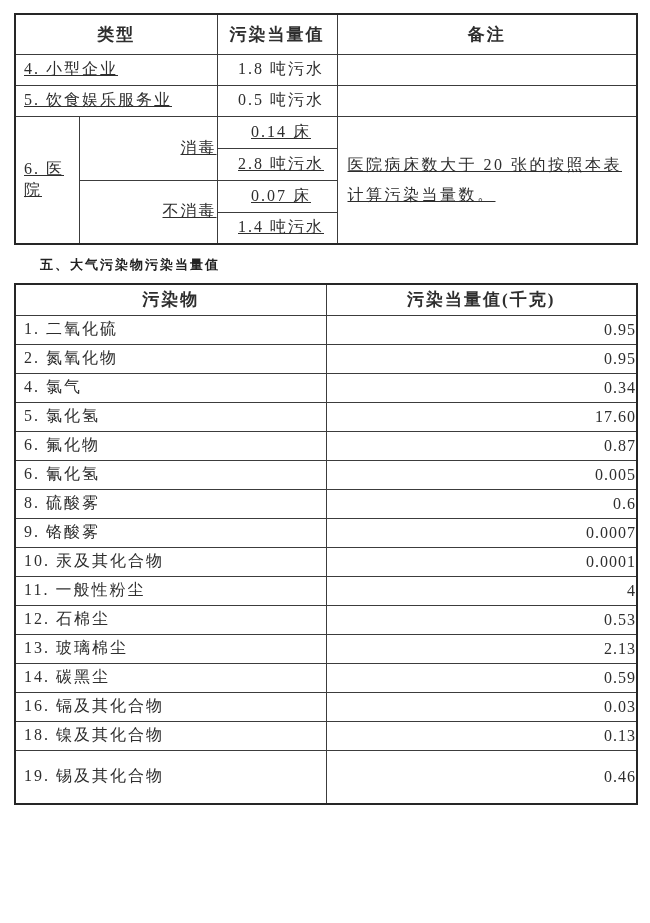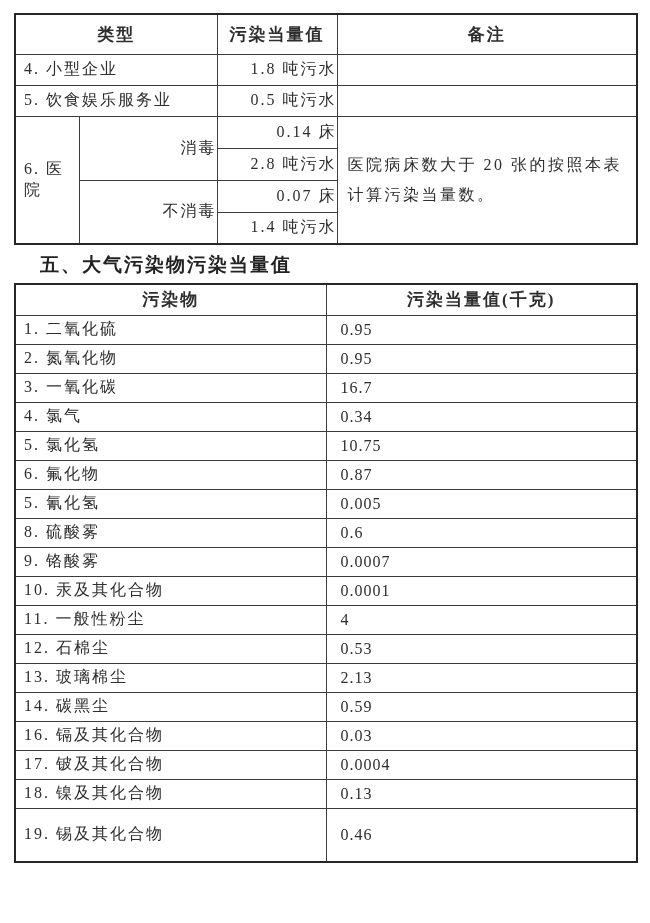--- a/index.html
+++ b/index.html
@@ -32,50 +32,50 @@
     font-size: 17px;
   }
 
   
   .t1 col.c1a { width: 64px; }
   .t1 col.c1b { width: 138px; }
   .t1 col.c2  { width: 120px; }
   .t1 col.c3  { width: 300px; }
   .t1 .hdr th { height: 40px; }
   .t1 .row-std td { height: 31px; }
-  .t1 .row-sub td { height: 32px; }
-  .t1 .type-cell { padding-left: 8px; text-align: left; }
-  .t1 .val-cell  { padding-left: 8px; text-align: right; }
+  .t1 .row-sub td { height: 32px; text-decoration: underline; }
+  .t1 .type-cell { padding-left: 8px; text-align: left; text-decoration: underline; }
+  .t1 .val-cell  { padding-left: 8px; text-align: center; }
   .t1 .sub-label { padding-left: 10px; text-align: right; }
   .t1 .hosp-cell { padding-left: 8px; text-align: left; }
   .t1 .note-cell {
     padding: 4px 10px;
     text-align: left;
     line-height: 30px;
     letter-spacing: 2.5px;
   }
 
   
   .heading {
     margin: 7px 0 5px 26px;
-    font-size: 19px;
+    font-size: 13px;
     line-height: 26px;
     font-weight: bold;
     letter-spacing: 2px;
     color: #222222;
   }
 
   
   .t2 col.left  { width: 311px; }
   .t2 col.right { width: 311px; }
   .t2 .hdr th { height: 31px; }
   .t2 tbody td { height: 29px; }
   .t2 tbody tr.tall td { height: 54px; }
   .t2 .name-cell  { padding-left: 8px;  text-align: left; }
-  .t2 .value-cell { padding-left: 14px; text-align: left; letter-spacing: 1px; }
+  .t2 .value-cell { padding-left: 14px; text-align: right; letter-spacing: 1px; }
 </style>
 </head>
 <body>
 
 <div class="page">
 
   <table class="doc-table t1">
     <colgroup>
       <col class="c1a">
         <col class="c1b">
@@ -135,37 +135,33 @@
     <tbody>
       <tr>
         <td class="name-cell">1. 二氧化硫</td>
         <td class="value-cell">0.95</td>
       </tr>
       <tr>
         <td class="name-cell">2. 氮氧化物</td>
         <td class="value-cell">0.95</td>
       </tr>
       <tr>
-        <td class="name-cell">3. 一氧化碳</td>
-        <td class="value-cell">16.7</td>
-      </tr>
-      <tr>
         <td class="name-cell">4. 氯气</td>
         <td class="value-cell">0.34</td>
       </tr>
       <tr>
         <td class="name-cell">5. 氯化氢</td>
-        <td class="value-cell">10.75</td>
+        <td class="value-cell">17.60</td>
       </tr>
       <tr>
         <td class="name-cell">6. 氟化物</td>
         <td class="value-cell">0.87</td>
       </tr>
       <tr>
-        <td class="name-cell">5. 氰化氢</td>
+        <td class="name-cell">6. 氰化氢</td>
         <td class="value-cell">0.005</td>
       </tr>
       <tr>
         <td class="name-cell">8. 硫酸雾</td>
         <td class="value-cell">0.6</td>
       </tr>
       <tr>
         <td class="name-cell">9. 铬酸雾</td>
         <td class="value-cell">0.0007</td>
       </tr>
@@ -185,24 +181,20 @@
         <td class="name-cell">13. 玻璃棉尘</td>
         <td class="value-cell">2.13</td>
       </tr>
       <tr>
         <td class="name-cell">14. 碳黑尘</td>
         <td class="value-cell">0.59</td>
       </tr>
       <tr>
         <td class="name-cell">16. 镉及其化合物</td>
         <td class="value-cell">0.03</td>
-      </tr>
-      <tr>
-        <td class="name-cell">17. 铍及其化合物</td>
-        <td class="value-cell">0.0004</td>
       </tr>
       <tr>
         <td class="name-cell">18. 镍及其化合物</td>
         <td class="value-cell">0.13</td>
       </tr>
       <tr class="tall">
         <td class="name-cell">19. 锡及其化合物</td>
         <td class="value-cell">0.46</td>
       </tr>
     </tbody>

